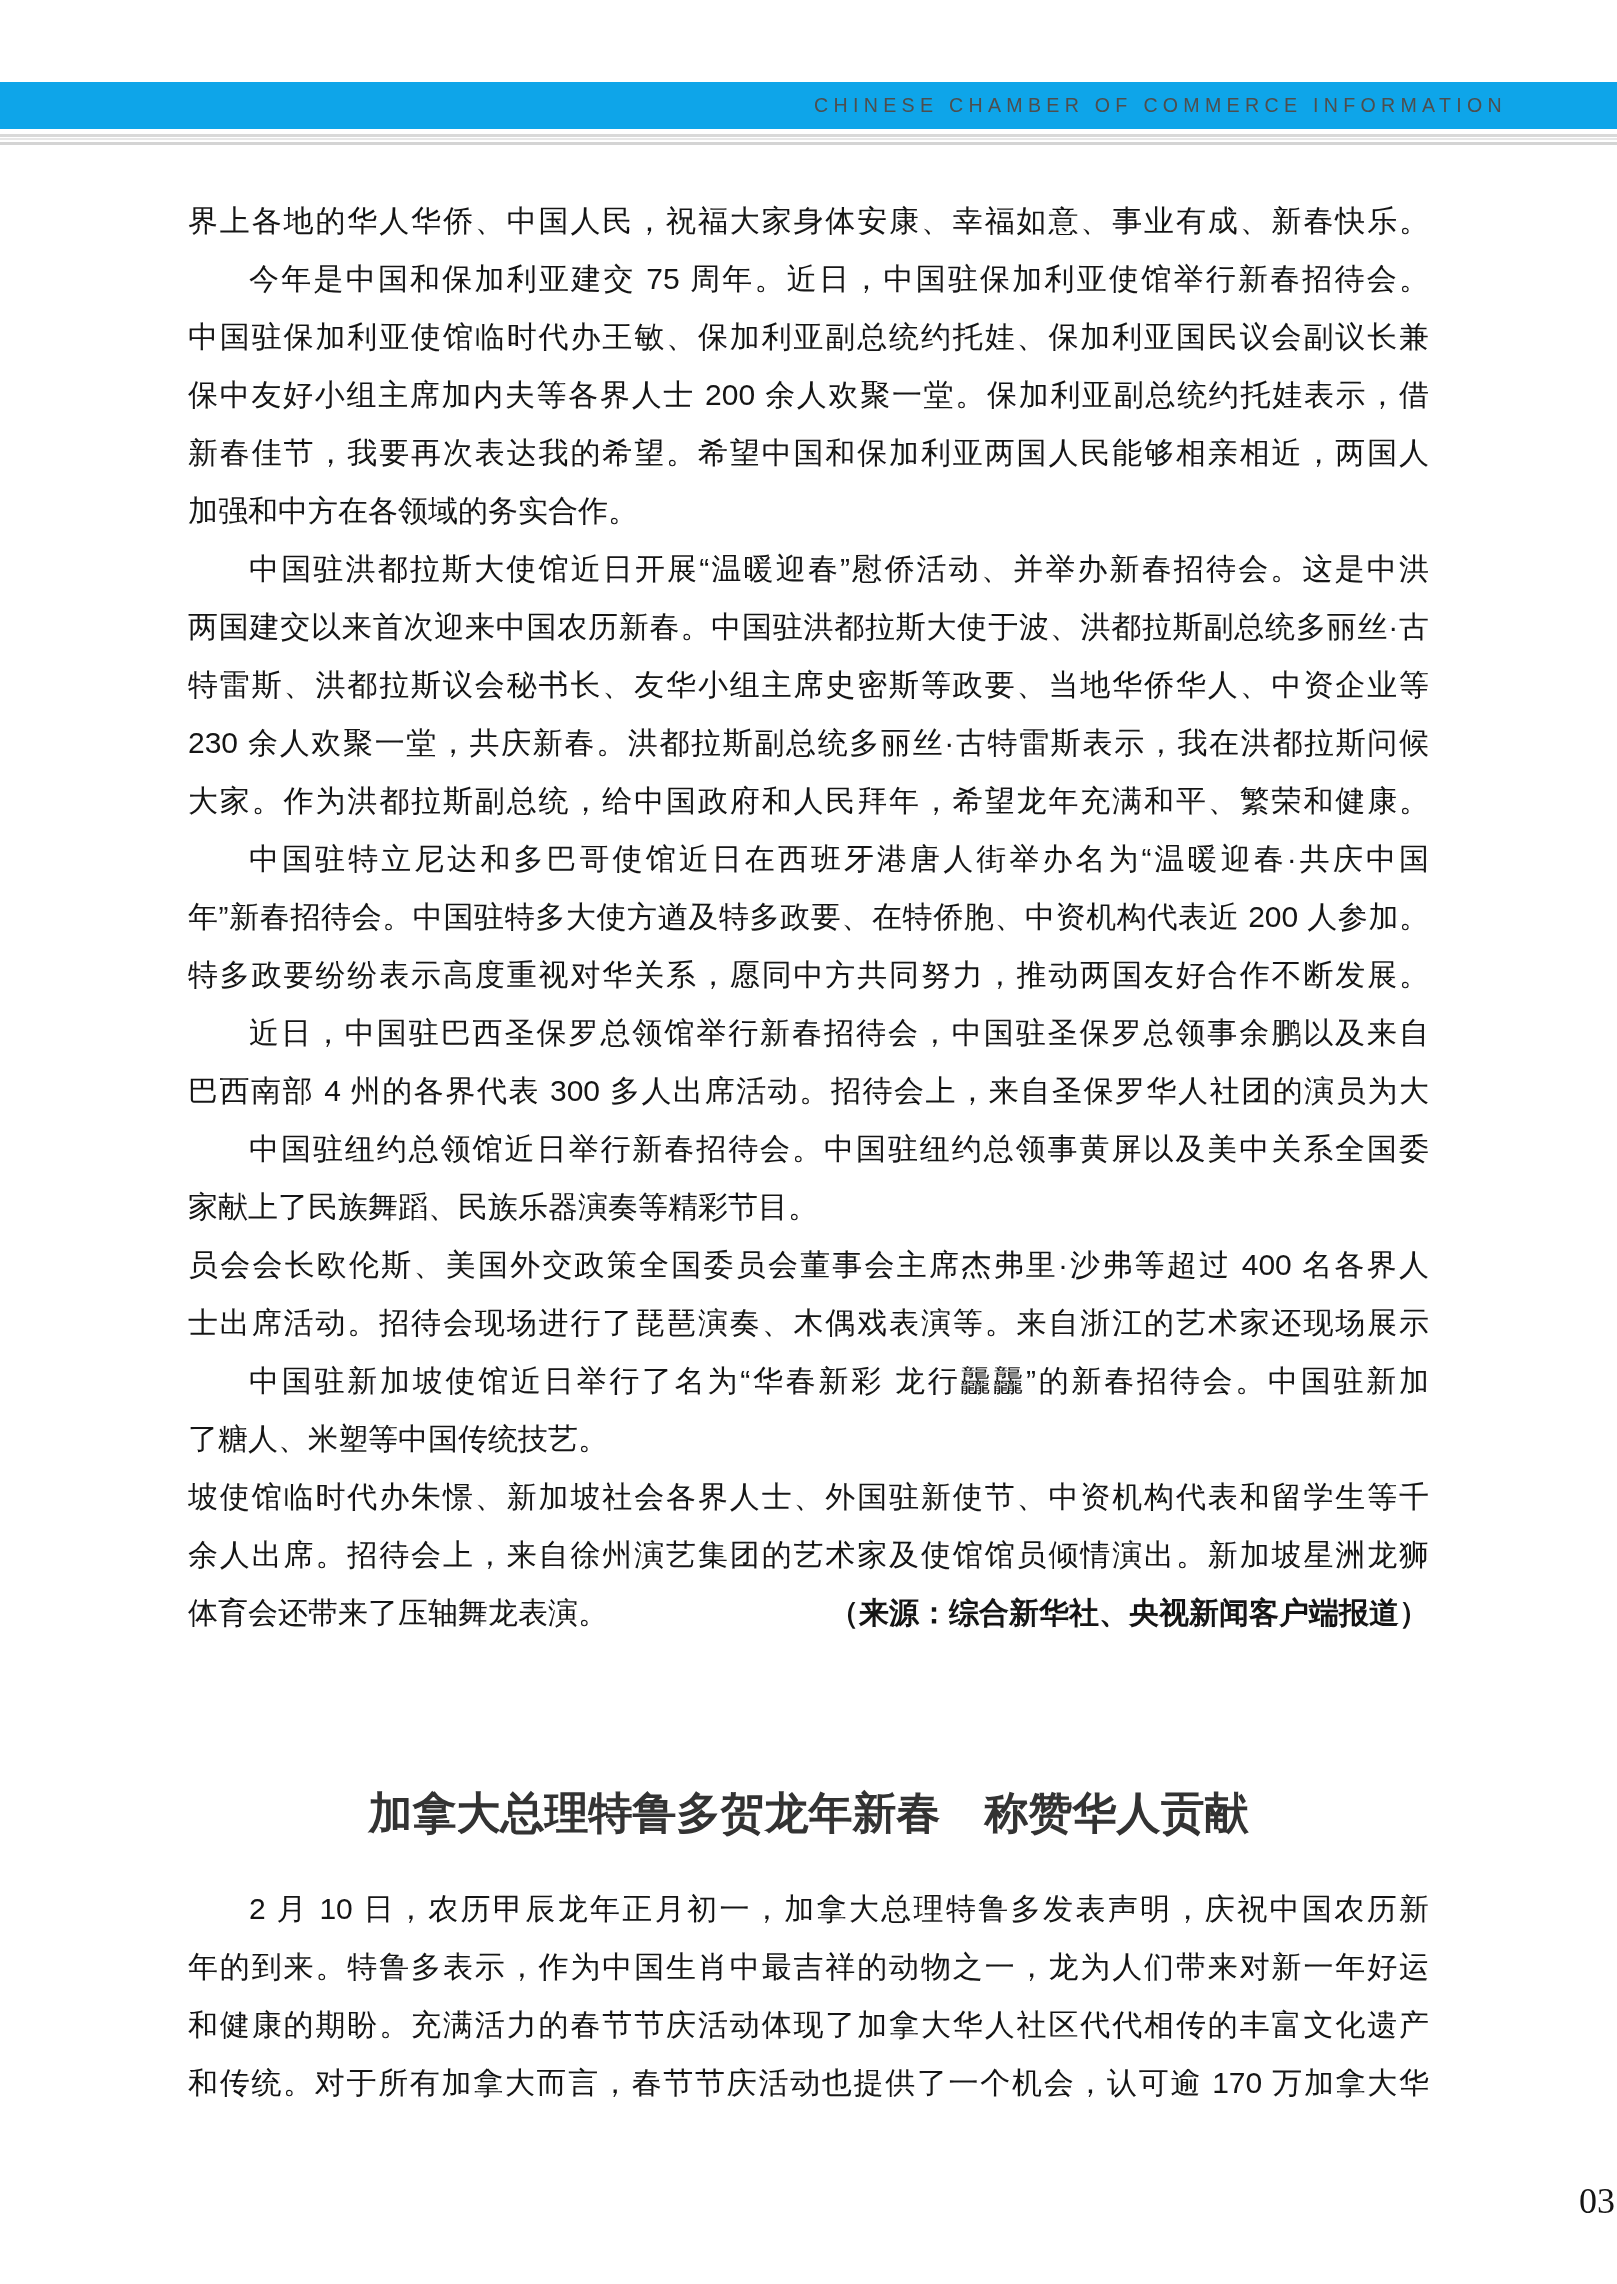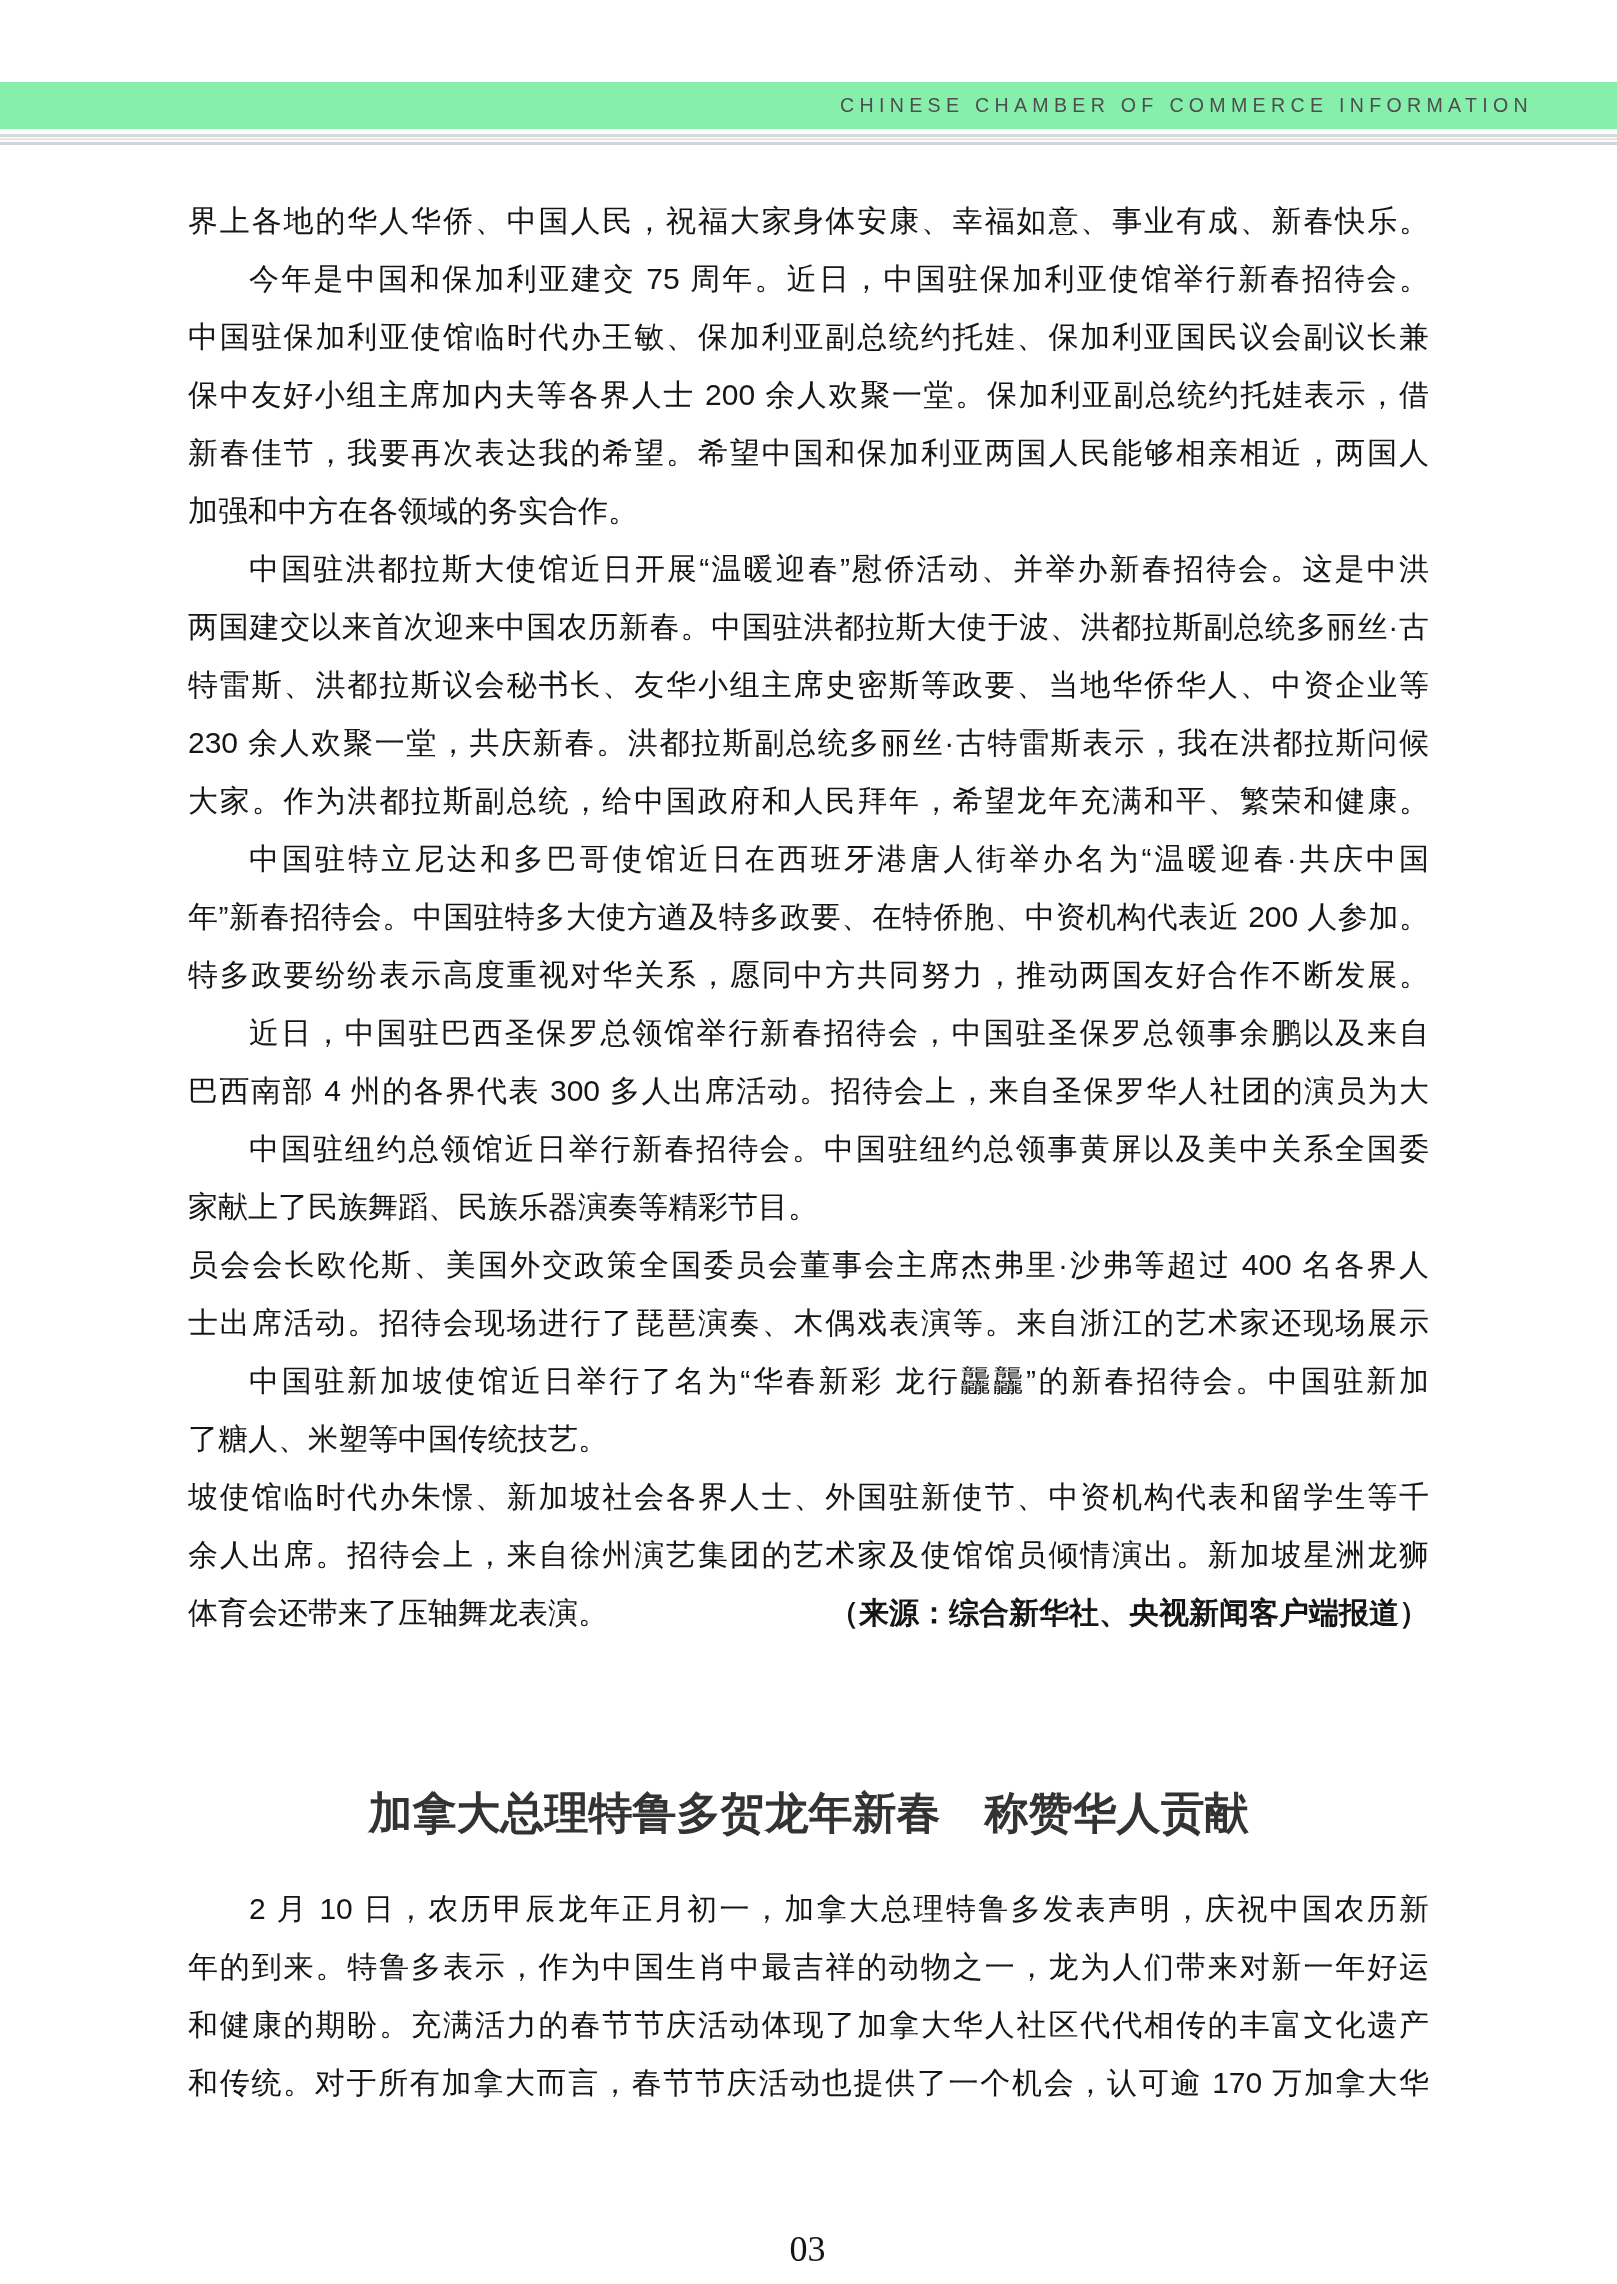--- a/index.html
+++ b/index.html
@@ -17,25 +17,25 @@
     color: #151515;
   }
 
   
   .banner {
     position: absolute;
     top: 82px;
     left: 0;
     width: 1617px;
     height: 47px;
-    background: #86efac;
+    background: #0ea5e9;
     display: flex;
     align-items: center;
     justify-content: flex-end;
-    padding-right: 84px;
+    padding-right: 110px;
     box-sizing: border-box;
   }
   .banner-text {
     font-size: 19.6px;
     font-weight: 400;
     letter-spacing: 5.3px;
     color: #4e4e4e;
     white-space: nowrap;
   }
   .rule { position: absolute; left: 0; width: 1617px; }
@@ -89,26 +89,25 @@
     text-align: center;
     white-space: nowrap;
   }
 
   
   .page-number {
     position: absolute;
     top: 2180px;
     left: 0;
     width: 1615px;
-    text-align: center;
+    text-align: right;
     font-family: "Liberation Serif", "DejaVu Serif", serif;
     font-size: 36px;
     line-height: 42px;
     color: #141414;
-    margin-top: 48px;
   }
 </style>
 </head>
 <body>
 
 <div class="page">
 
   <div class="banner">
     <span class="banner-text">CHINESE CHAMBER OF COMMERCE INFORMATION</span>
   </div>

